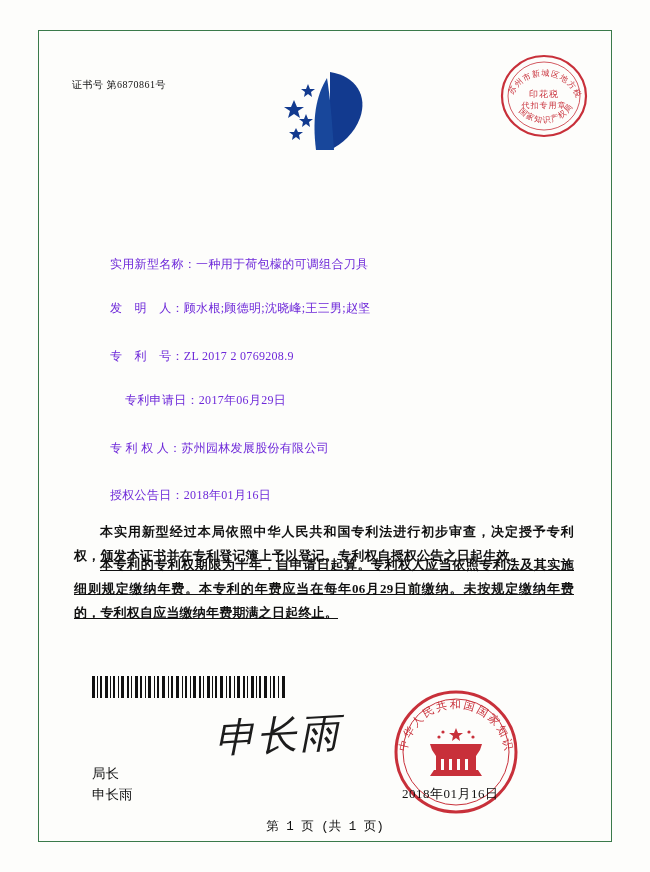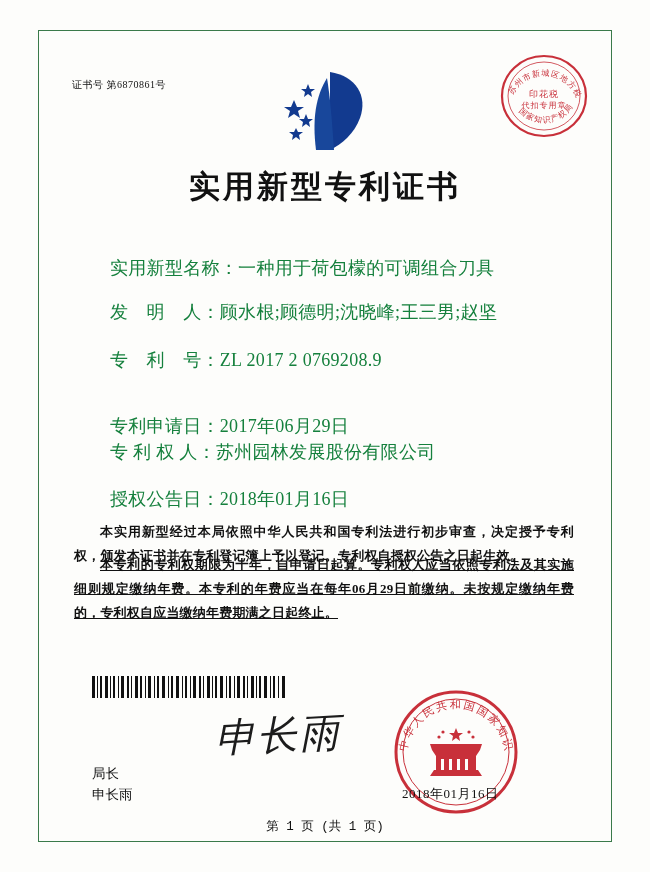--- a/index.html
+++ b/index.html
@@ -60,31 +60,31 @@
     text-align: center;
     font-size: 31px;
     font-weight: bold;
     letter-spacing: 3px;
     font-family: "Liberation Serif", "DejaVu Serif", serif;
     color: #111;
   }
   .field {
     position: absolute;
     left: 110px;
-    font-size: 18px;
-    color: #15803d;
+    font-size: 12px;
+    color: #6d28d9;
     white-space: nowrap;
     letter-spacing: 0.3px;
   }
   .field .lbl { display: inline-block; }
   .field .val { display: inline-block; }
   .f-name   { top: 256px; }
   .f-inv    { top: 300px; }
   .f-pat    { top: 348px; }
-  .f-appdate{ top: 414px; }
+  .f-appdate{ top: 392px; margin-left: 15px; }
   .f-owner  { top: 440px; }
   .f-grant  { top: 487px; }
 
   .body-text {
     position: absolute;
     left: 74px;
     width: 500px;
     font-size: 13px;
     line-height: 1.85;
     color: #111;
@@ -182,21 +182,20 @@
       <ellipse cx="46" cy="46" rx="36" ry="34" fill="none" stroke="#c8303a" stroke-width="0.8"></ellipse>
       <path id="topArc" d="M 13,50 A 34,32 0 0 1 79,50" fill="none"></path>
       <text class="ring-text"><textPath href="#topArc" startOffset="6%">苏州市新城区地方税务局</textPath></text>
       <text x="46" y="47" text-anchor="middle" class="ring-text" style="font-size:9px">印花税</text>
       <text x="46" y="58" text-anchor="middle" class="ring-text" style="font-size:8px">代扣专用章</text>
       <path id="botArc" d="M 15,52 A 33,31 0 0 0 77,52" fill="none"></path>
       <text class="ring-text"><textPath href="#botArc" startOffset="14%">国家知识产权局</textPath></text>
     </svg>
   </div>
 
-  <div class="title">实用新型专利证书</div>
 
   <div class="field f-name">
     <span class="lbl">实用新型名称：</span><span class="val">一种用于荷包檬的可调组合刀具</span>
   </div>
   <div class="field f-inv">
     <span class="lbl">发　明　人：</span><span class="val">顾水根;顾德明;沈晓峰;王三男;赵坚</span>
   </div>
   <div class="field f-pat">
     <span class="lbl">专　利　号：</span><span class="val">ZL 2017 2 0769208.9</span>
   </div>

